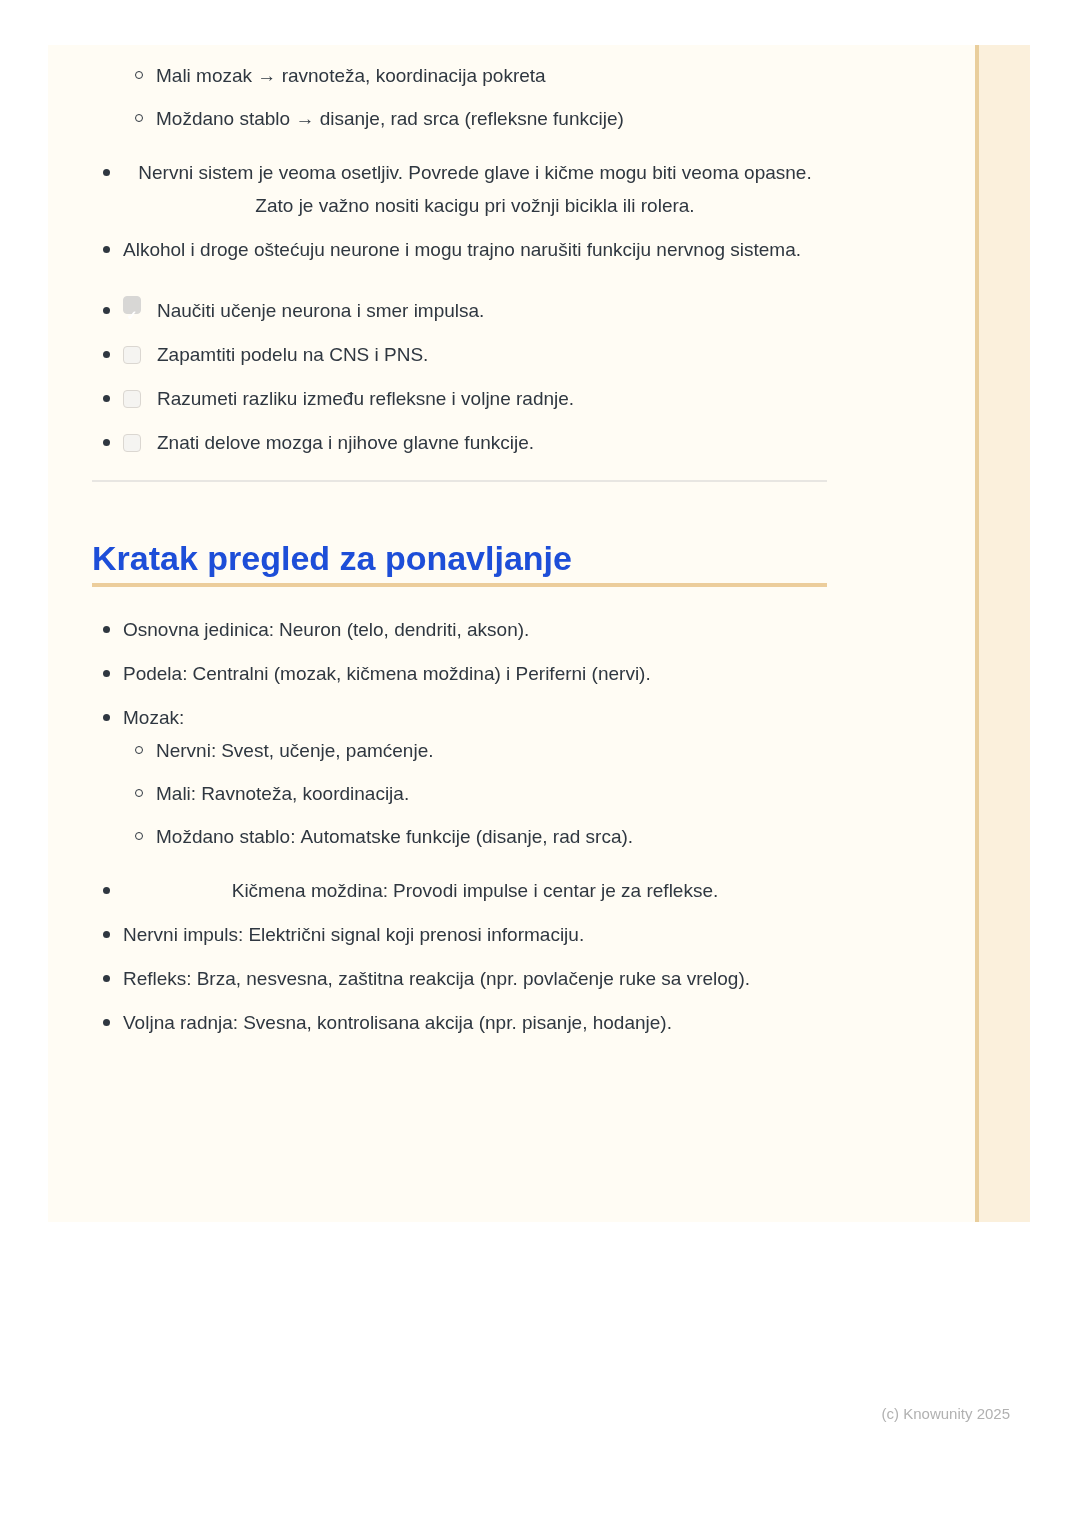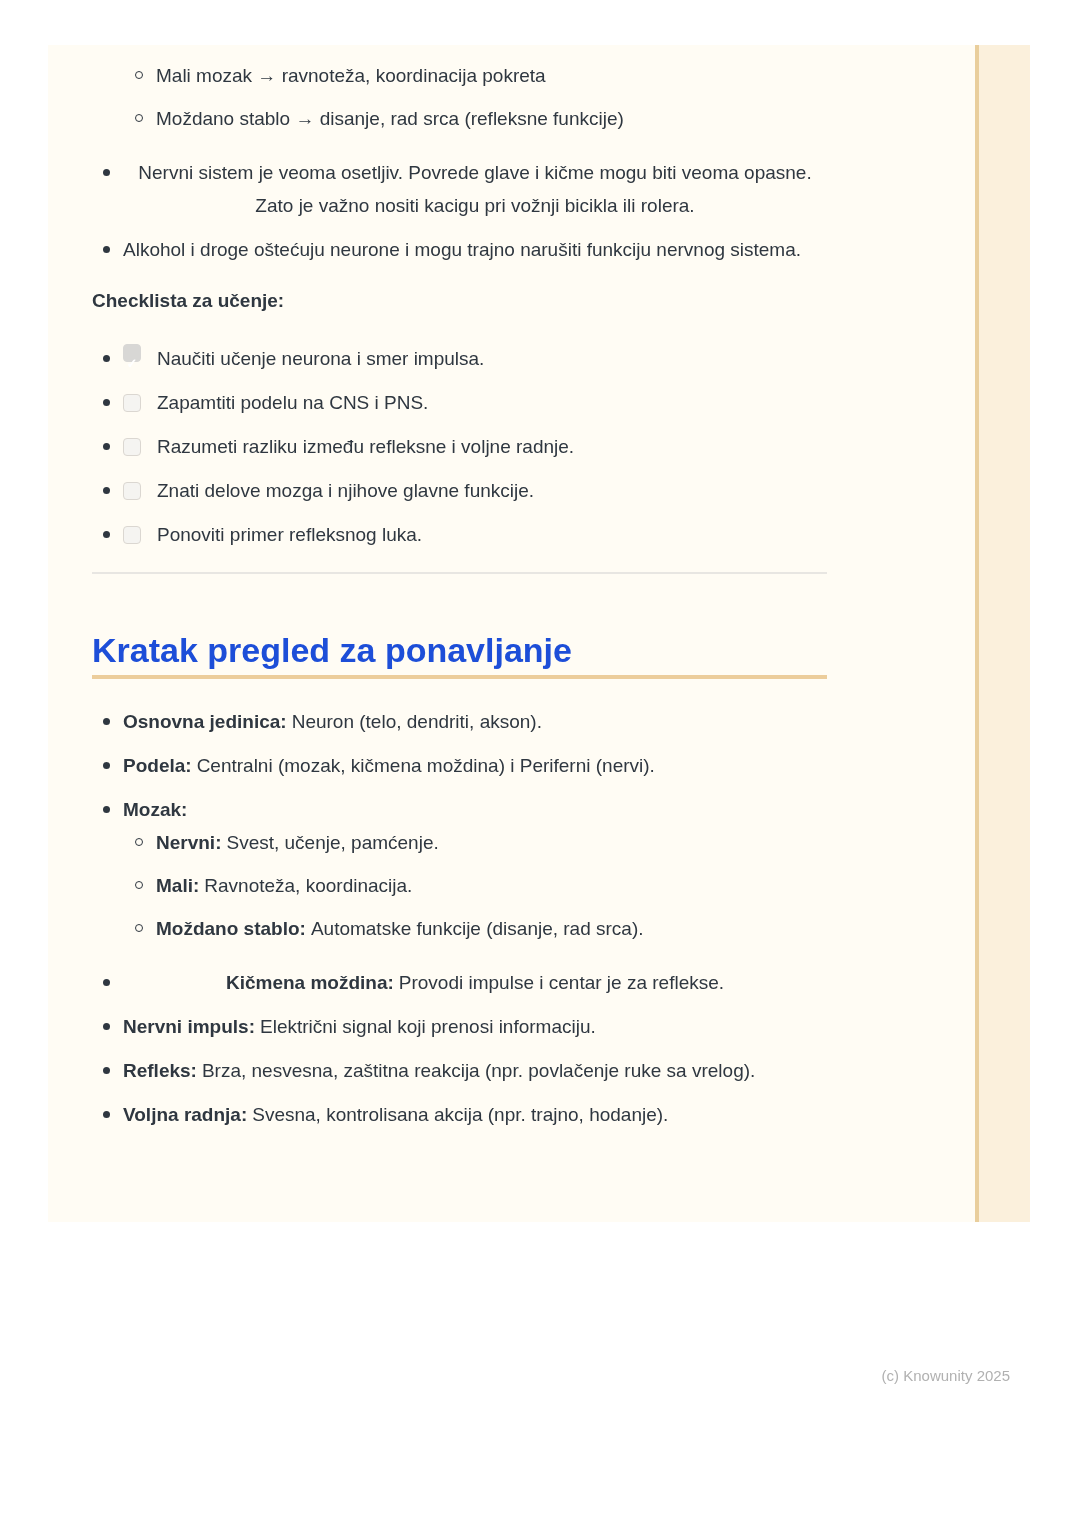--- a/index.html
+++ b/index.html
@@ -41,21 +41,21 @@
   }
   .lv2{padding-left:64px;}
   .lv2::before{
     content:'';position:absolute;left:43px;top:12px;
     width:6px;height:6px;border-radius:50%;
     border:1.5px solid #2f3740;background:transparent;
   }
   .lv1 + .lv2{margin-top:0;}
   .lv2 + .lv2{margin-top:10px;}
   .lv2 + .lv1{margin-top:21px;text-align:center;}
-  .lead{font-weight:bold;}
+  .lead{font-weight:normal;}
   .lead:empty{display:none;}
   .lead:not(:empty){margin-right:5px;}
   .section-label{
     font-size:19px;font-weight:bold;line-height:26px;
     margin:22px 0 0 0;
   }
   .checklist{margin-top:28px;}
   .checkbox{
     display:inline-block;width:18px;height:18px;
     border-radius:4px;
@@ -82,21 +82,21 @@
     font-size:34px;line-height:48px;font-weight:bold;
     color:#1d4ed8;
     white-space:nowrap;
   }
   .review-underline{
     height:0;border:none;border-top:4px solid #eccd9b;
     margin:1px 0 0 0;width:735px;
   }
   .review-list{margin-top:26px;}
   .footer{
-    position:absolute;right:70px;top:1366px;
+    position:absolute;right:70px;top:1404px;
     font-size:15px;line-height:20px;
     color:#b1b1b1;
   }
 </style>
 </head>
 <body>
 
 <div class="page-card">
   <div class="edge-stripe"></div>
 
@@ -107,33 +107,31 @@
         <li class="lv2"><span>Mali mozak → ravnoteža, koordinacija pokreta</span></li>
 
         <li class="lv2"><span>Moždano stablo → disanje, rad srca (refleksne funkcije)</span></li>
 
         <li class="lv1"><span>Nervni sistem je veoma osetljiv. Povrede glave i kičme mogu biti veoma opasne. Zato je važno nositi kacigu pri vožnji bicikla ili rolera.</span></li>
 
         <li class="lv1"><span>Alkohol i droge oštećuju neurone i mogu trajno narušiti funkciju nervnog sistema.</span></li>
 
     </ul>
 
-    <div class="section-label">Checklista za učenje:</div>
 
     <ul class="checklist">
 
         <li class="lv1 done"><span class="checkbox"><span class="check-mark">✓</span></span><span>Naučiti učenje neurona i smer impulsa.</span></li>
 
         <li class="lv1"><span class="checkbox"></span><span>Zapamtiti podelu na CNS i PNS.</span></li>
 
         <li class="lv1"><span class="checkbox"></span><span>Razumeti razliku između refleksne i voljne radnje.</span></li>
 
         <li class="lv1"><span class="checkbox"></span><span>Znati delove mozga i njihove glavne funkcije.</span></li>
 
-        <li class="lv1"><span class="checkbox"></span><span>Ponoviti primer refleksnog luka.</span></li>
 
     </ul>
 
     <hr class="divider">
 
     <h1 class="review-title">Kratak pregled za ponavljanje</h1>
     <hr class="review-underline">
 
     <ul class="review-list">
 
@@ -148,20 +146,20 @@
         <li class="lv2"><span class="lead">Mali:</span><span>Ravnoteža, koordinacija.</span></li>
 
         <li class="lv2"><span class="lead">Moždano stablo:</span><span>Automatske funkcije (disanje, rad srca).</span></li>
 
         <li class="lv1"><span class="lead">Kičmena moždina:</span><span>Provodi impulse i centar je za reflekse.</span></li>
 
         <li class="lv1"><span class="lead">Nervni impuls:</span><span>Električni signal koji prenosi informaciju.</span></li>
 
         <li class="lv1"><span class="lead">Refleks:</span><span>Brza, nesvesna, zaštitna reakcija (npr. povlačenje ruke sa vrelog).</span></li>
 
-        <li class="lv1"><span class="lead">Voljna radnja:</span><span>Svesna, kontrolisana akcija (npr. trajno, hodanje).</span></li>
+        <li class="lv1"><span class="lead">Voljna radnja:</span><span>Svesna, kontrolisana akcija (npr. pisanje, hodanje).</span></li>
 
     </ul>
 
   </div>
 </div>
 
 <div class="footer">(c) Knowunity 2025</div>
 
 </body></html>

